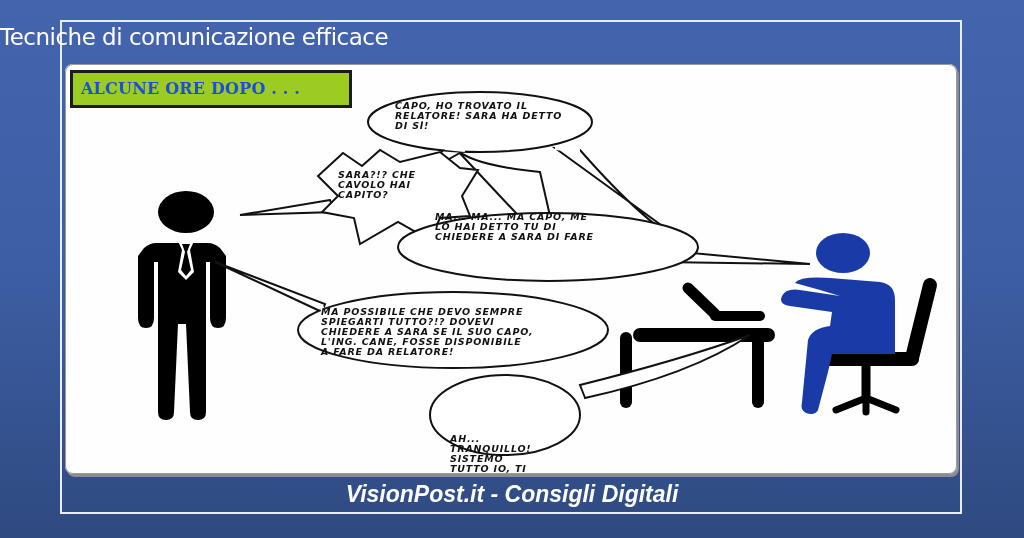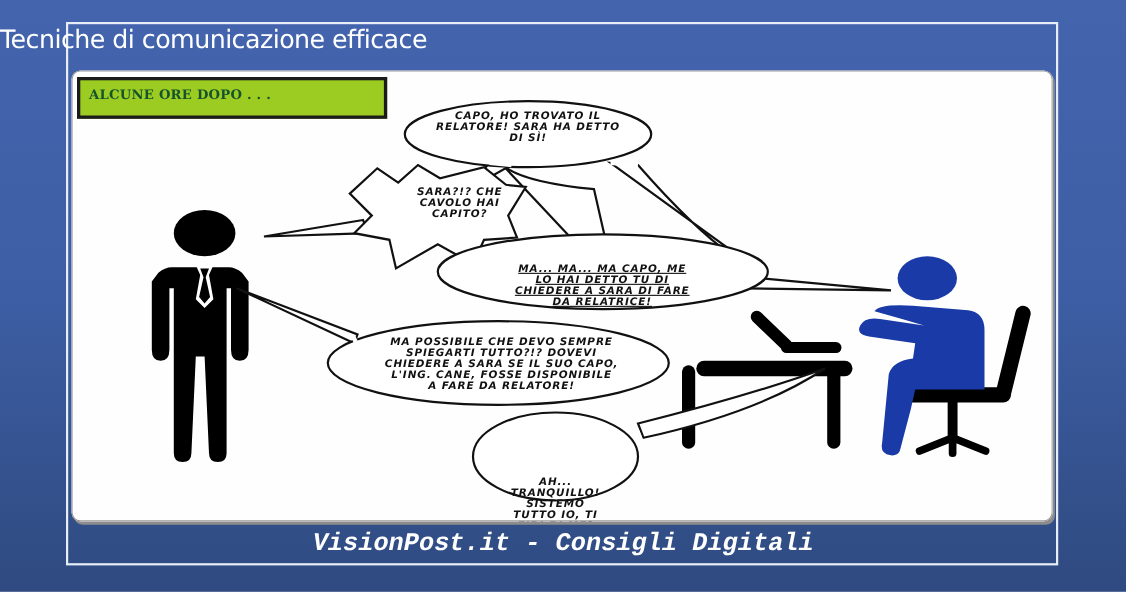--- a/index.html
+++ b/index.html
@@ -23,33 +23,33 @@
       background: #fdfefd; border-radius: 8px;
       box-shadow: 2px 3px 0 #8c8c8c, inset 0 0 0 1px #9a9a9a;
       overflow: hidden;
     }
     .caption {
       position: absolute; left: 5px; top: 6px; width: 282px; height: 38px;
       background: #9ccc22; border: 3px solid #1b1b1b; box-sizing: border-box;
     }
     .caption span {
       position: absolute; left: 8px; top: 6px;
-      font-family: "DejaVu Serif", serif; font-weight: bold; font-size: 12px;
-      color: #14532d; letter-spacing: 0.2px;
+      font-family: "DejaVu Serif", serif; font-weight: bold; font-size: 16px;
+      color: #1d4ed8; letter-spacing: 0.2px;
     }
     .scene { position: absolute; left: 0; top: 0; }
     .bubble-text {
-      position: absolute; text-align: center;
+      position: absolute; 
       font-family: "DejaVu Sans", sans-serif; font-weight: bold; font-style: italic;
       font-size: 9.5px; line-height: 10px; color: #111; letter-spacing: 0.8px;
       text-transform: uppercase;
     }
     .footer {
       position: absolute; left: 0; right: 0; top: 481px; text-align: center;
-      color: #ffffff; font-family: Liberation Mono, monospace;
+      color: #ffffff; font-family: Liberation Sans, sans-serif;
       font-weight: bold; font-style: italic; font-size: 23px;
     }
   </style>
 </head>
 <body>
 
 <div class="frame"></div>
 <div class="title">Tecniche di comunicazione efficace</div>
 
 <div class="panel">
@@ -118,30 +118,29 @@
 
   <div class="caption">
     <span>ALCUNE ORE DOPO . . .</span>
   </div>
 
   <div class="bubble-text" style="left:330px;top:37px;width:170px;">
     <div>CAPO, HO TROVATO IL</div>
     <div>RELATORE! SARA HA DETTO</div>
     <div>DI SÌ!</div>
   </div>
-  <div class="bubble-text" style="left:293px;top:106px;width:120px;">
+  <div class="bubble-text" style="left:273px;top:106px;width:120px;">
     <div>SARA?!? CHE</div>
     <div>CAVOLO HAI</div>
     <div>CAPITO?</div>
   </div>
-  <div class="bubble-text" style="left:370px;top:176px;width:225px;text-decoration:underline;">
+  <div class="bubble-text" style="left:370px;top:148px;width:225px;">
     <div>MA... MA... MA CAPO, ME</div>
     <div>LO HAI DETTO TU DI</div>
     <div>CHIEDERE A SARA DI FARE</div>
-    <div>DA RELATRICE!</div>
   </div>
   <div class="bubble-text" style="left:256px;top:243px;width:270px;">
     <div>MA POSSIBILE CHE DEVO SEMPRE</div>
     <div>SPIEGARTI TUTTO?!? DOVEVI</div>
     <div>CHIEDERE A SARA SE IL SUO CAPO,</div>
     <div>L'ING. CANE, FOSSE DISPONIBILE</div>
     <div>A FARE DA RELATORE!</div>
   </div>
   <div class="bubble-text" style="left:385px;top:328px;width:110px;margin-top:42px;">
     <div>AH...</div>

